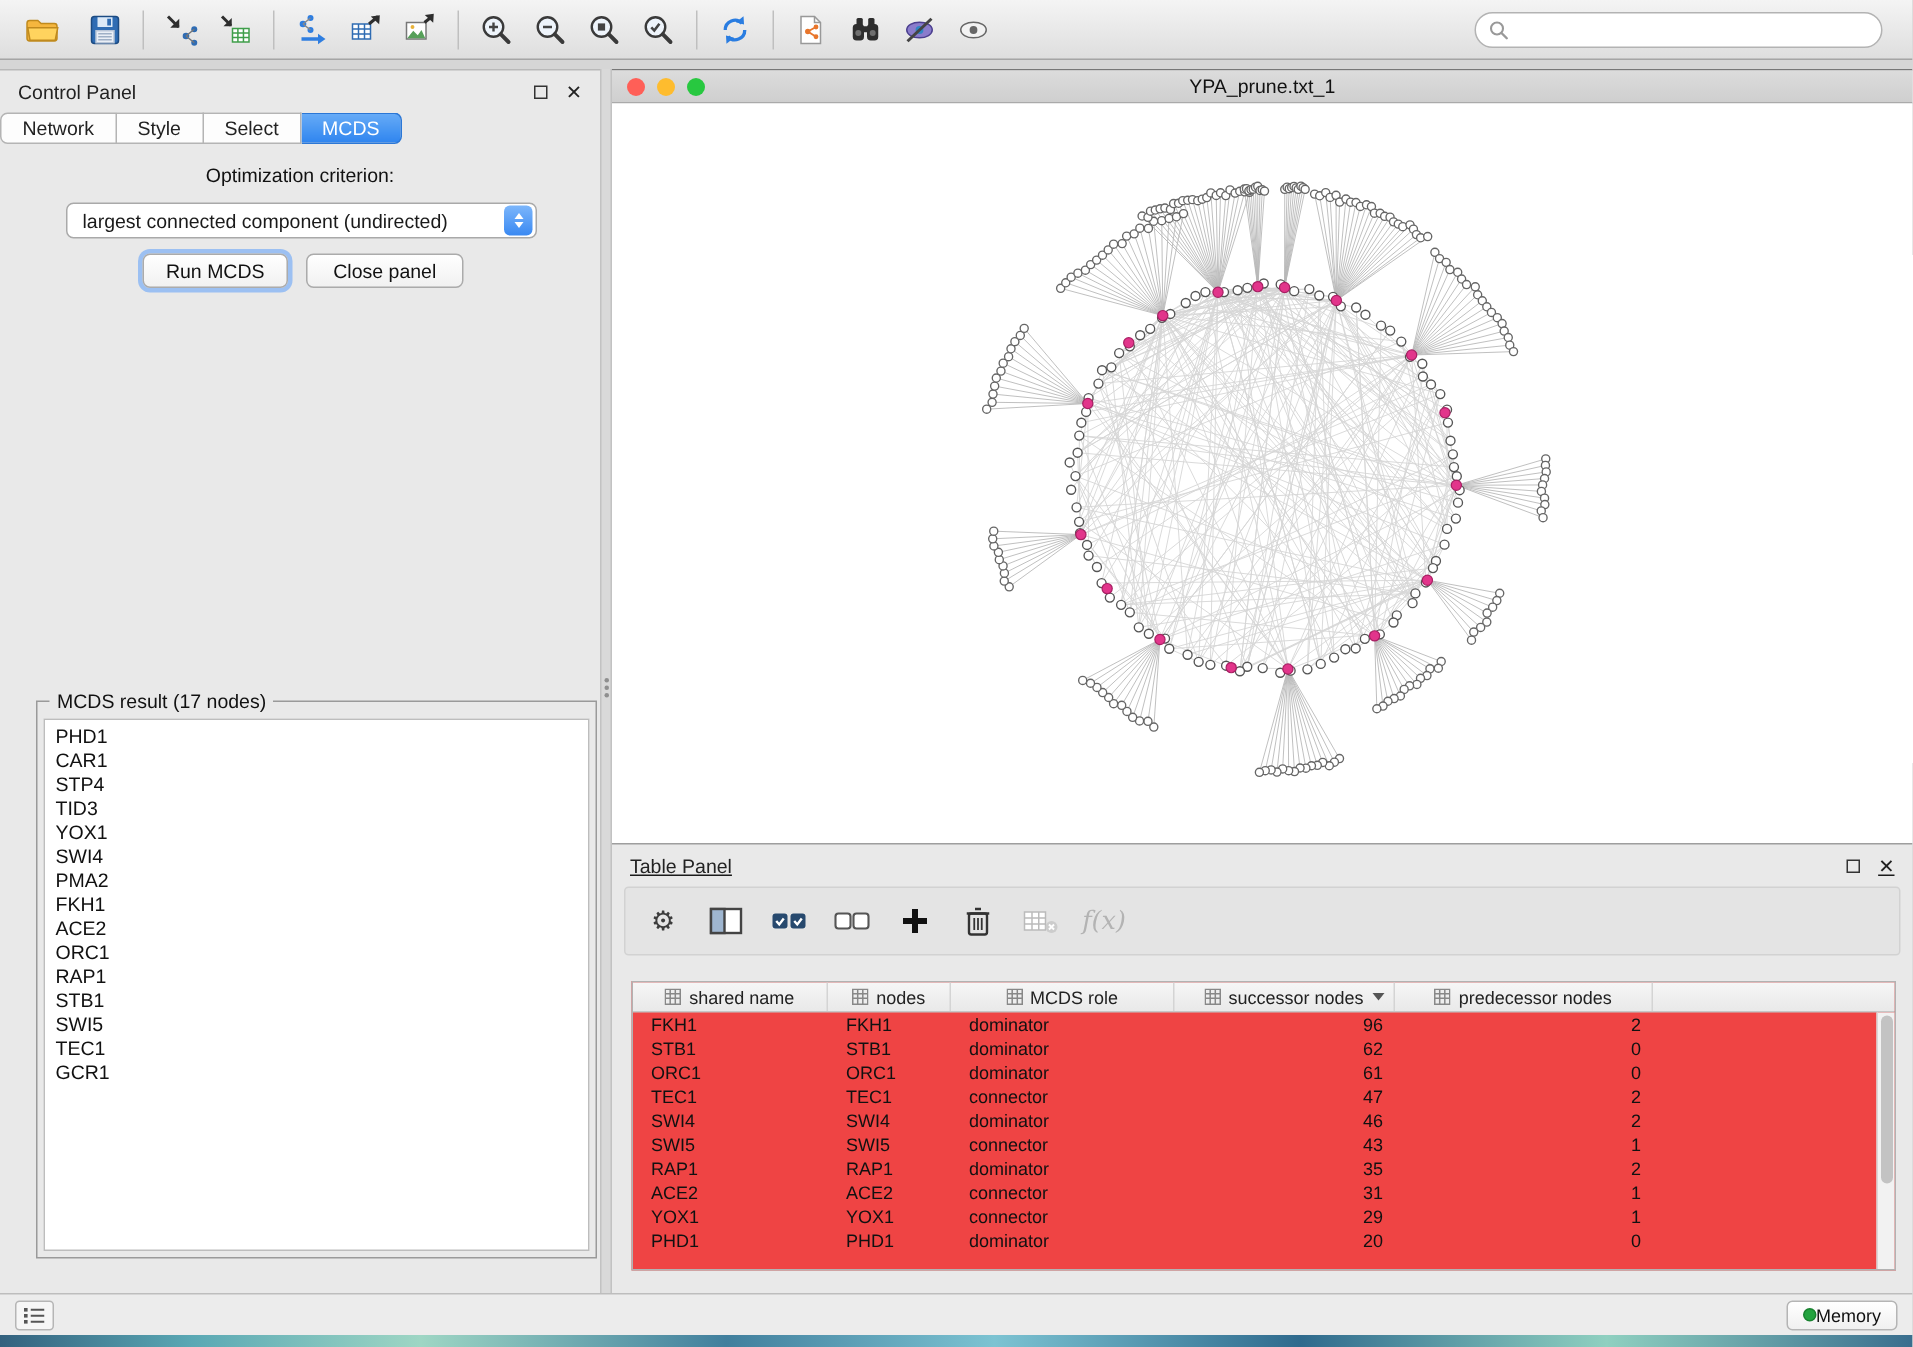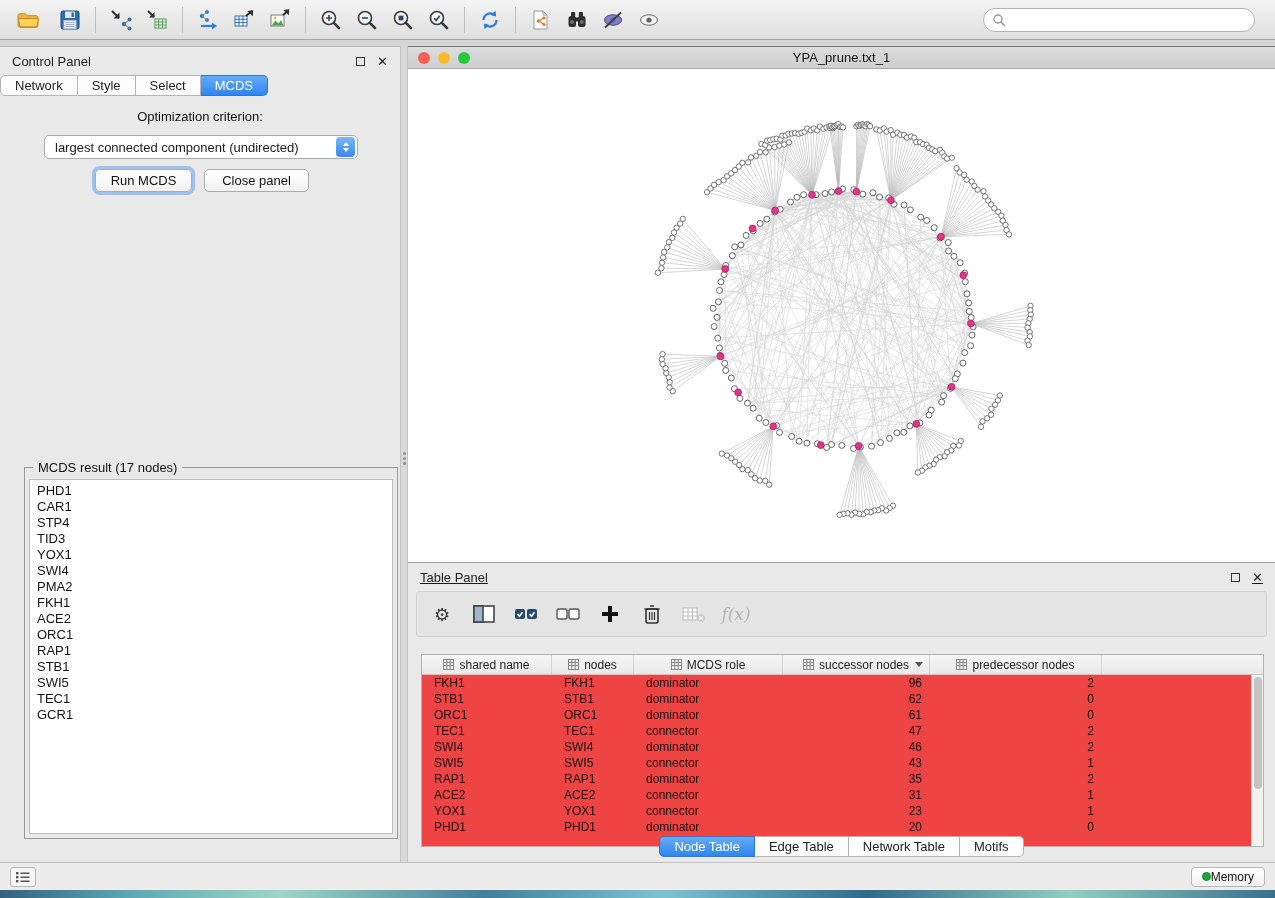--- a/index.html
+++ b/index.html
@@ -1251,44 +1251,38 @@
             <div class="td">ACE2</div>
             <div class="td">connector</div>
             <div class="td num">31</div>
             <div class="td num">1</div>
             <div class="td"></div>
           </div>
           <div class="tr">
             <div class="td">YOX1</div>
             <div class="td">YOX1</div>
             <div class="td">connector</div>
-            <div class="td num">23</div>
+            <div class="td num">29</div>
             <div class="td num">1</div>
             <div class="td"></div>
           </div>
           <div class="tr">
             <div class="td">PHD1</div>
             <div class="td">PHD1</div>
             <div class="td">dominator</div>
             <div class="td num">20</div>
             <div class="td num">0</div>
             <div class="td"></div>
           </div>
         </div>
       <div id="vscroll">
           <div class="thumb"></div>
         </div>
     </div>
 
-    <div id="table-tabs">
-        <div class="seg active">Node Table</div>
-        <div class="seg">Edge Table</div>
-        <div class="seg">Network Table</div>
-        <div class="seg">Motifs</div>
-      </div>
   </div>
 
   <div id="status-bar">
     <div id="list-btn">
       <svg width="16" height="12" viewBox="0 0 16 12">
         <rect x="1" y="1" width="2.4" height="2.4" fill="#555"></rect>
           <rect x="1" y="5" width="2.4" height="2.4" fill="#555"></rect>
           <rect x="1" y="9" width="2.4" height="2.4" fill="#555"></rect>
         <path d="M5.5 2.2h9M5.5 6.2h9M5.5 10.2h9" stroke="#555" stroke-width="1.4"></path>
       </svg>

